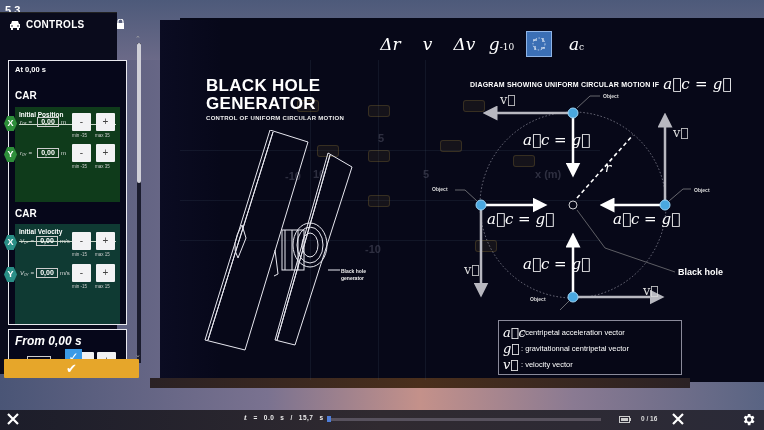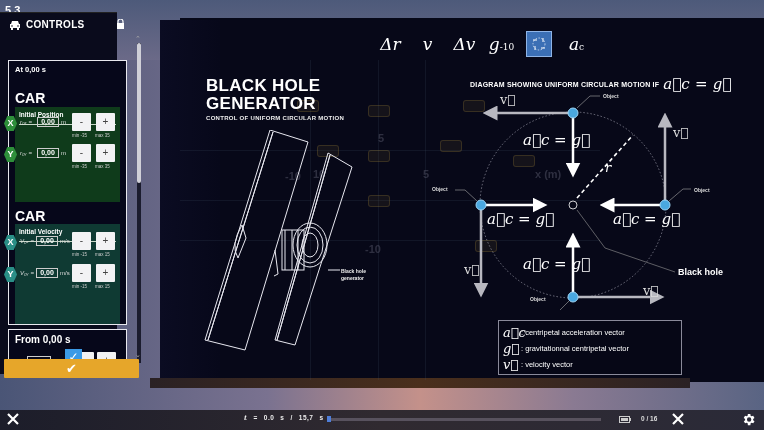--- a/index.html
+++ b/index.html
@@ -104,21 +104,21 @@
   }
   .scroll-up, .scroll-down { position: absolute; left: 135px; font-size: 7px; color: #aaa; }
   .scroll-up { top: 22px; }
   .scroll-down { top: 338px; }
   .card {
     position: absolute; left: 8px; width: 119px; border: 1.5px solid #e8e8ee; background: #06071a;
   }
   .card1 { top: 47px; height: 265px; }
   .card2 { top: 316px; height: 45px; border-bottom: none; }
   .at-time { position: absolute; left: 6px; top: 4px; font-size: 7.5px; font-weight: bold; color: #fff; }
-  .sec-title { position: absolute; left: 6px; font-size: 14px; font-weight: bold; color: #fff; }
+  .sec-title { position: absolute; left: 6px; font-size: 10px; font-weight: bold; color: #fff; }
   .green-box {
     position: absolute; left: 6px; width: 114px; background: #0f3b1b;
   }
   .green-box.teal { background: #0f3a33; }
   .gb-title { position: absolute; left: 4px; top: 4px; font-size: 6.5px; font-weight: bold; color: #fff; }
   .gb-line { position: absolute; left: 4px; width: 104px; height: 1px; background: #c8d8c8; top: 17px; }
   .axis-badge {
     position: absolute; width: 13px; height: 15px; font-size: 9px; font-weight: bold; color: #fff; text-align: center; line-height: 15px;
     clip-path: polygon(25% 0, 75% 0, 100% 50%, 75% 100%, 25% 100%, 0 50%);
   }
@@ -128,21 +128,21 @@
   .val-box {
     position: absolute; width: 22px; height: 10px; border: 1px solid #ccc; font-size: 7px; color: #fff;
     text-align: center; line-height: 8px; font-weight: bold;
   }
   .unit { position: absolute; font-size: 6px; color: #ddd; }
   .step-btn {
     position: absolute; width: 19px; height: 18px; background: #f2f2f4; color: #444; font-size: 10px;
     text-align: center; line-height: 17px; cursor: pointer; border-radius: 1px;
   }
   .range-lbl { position: absolute; font-size: 4.5px; color: #ccc; }
-  .from-label { position: absolute; left: 6px; top: 4px; font-size: 10px; font-weight: bold; color: #fff; }
+  .from-label { position: absolute; left: 6px; top: 4px; font-size: 12px; font-weight: bold; color: #fff; font-style: italic; }
   .to-label { position: absolute; left: 6px; top: 27px; font-size: 7.5px; font-weight: bold; color: #fff; }
   .to-val {
     position: absolute; left: 18px; top: 26px; width: 24px; height: 11px; border: 1px solid #ccc; font-size: 7.5px;
     font-weight: bold; text-align: center; line-height: 9px;
   }
   .to-unit { position: absolute; left: 45px; top: 27px; font-size: 7.5px; font-weight: bold; }
   .checkbox-blue {
     position: absolute; left: 56px; top: 19px; width: 17px; height: 17px; background: #3b9ae6; color: #fff;
     font-size: 12px; text-align: center; line-height: 17px; cursor: pointer;
   }

